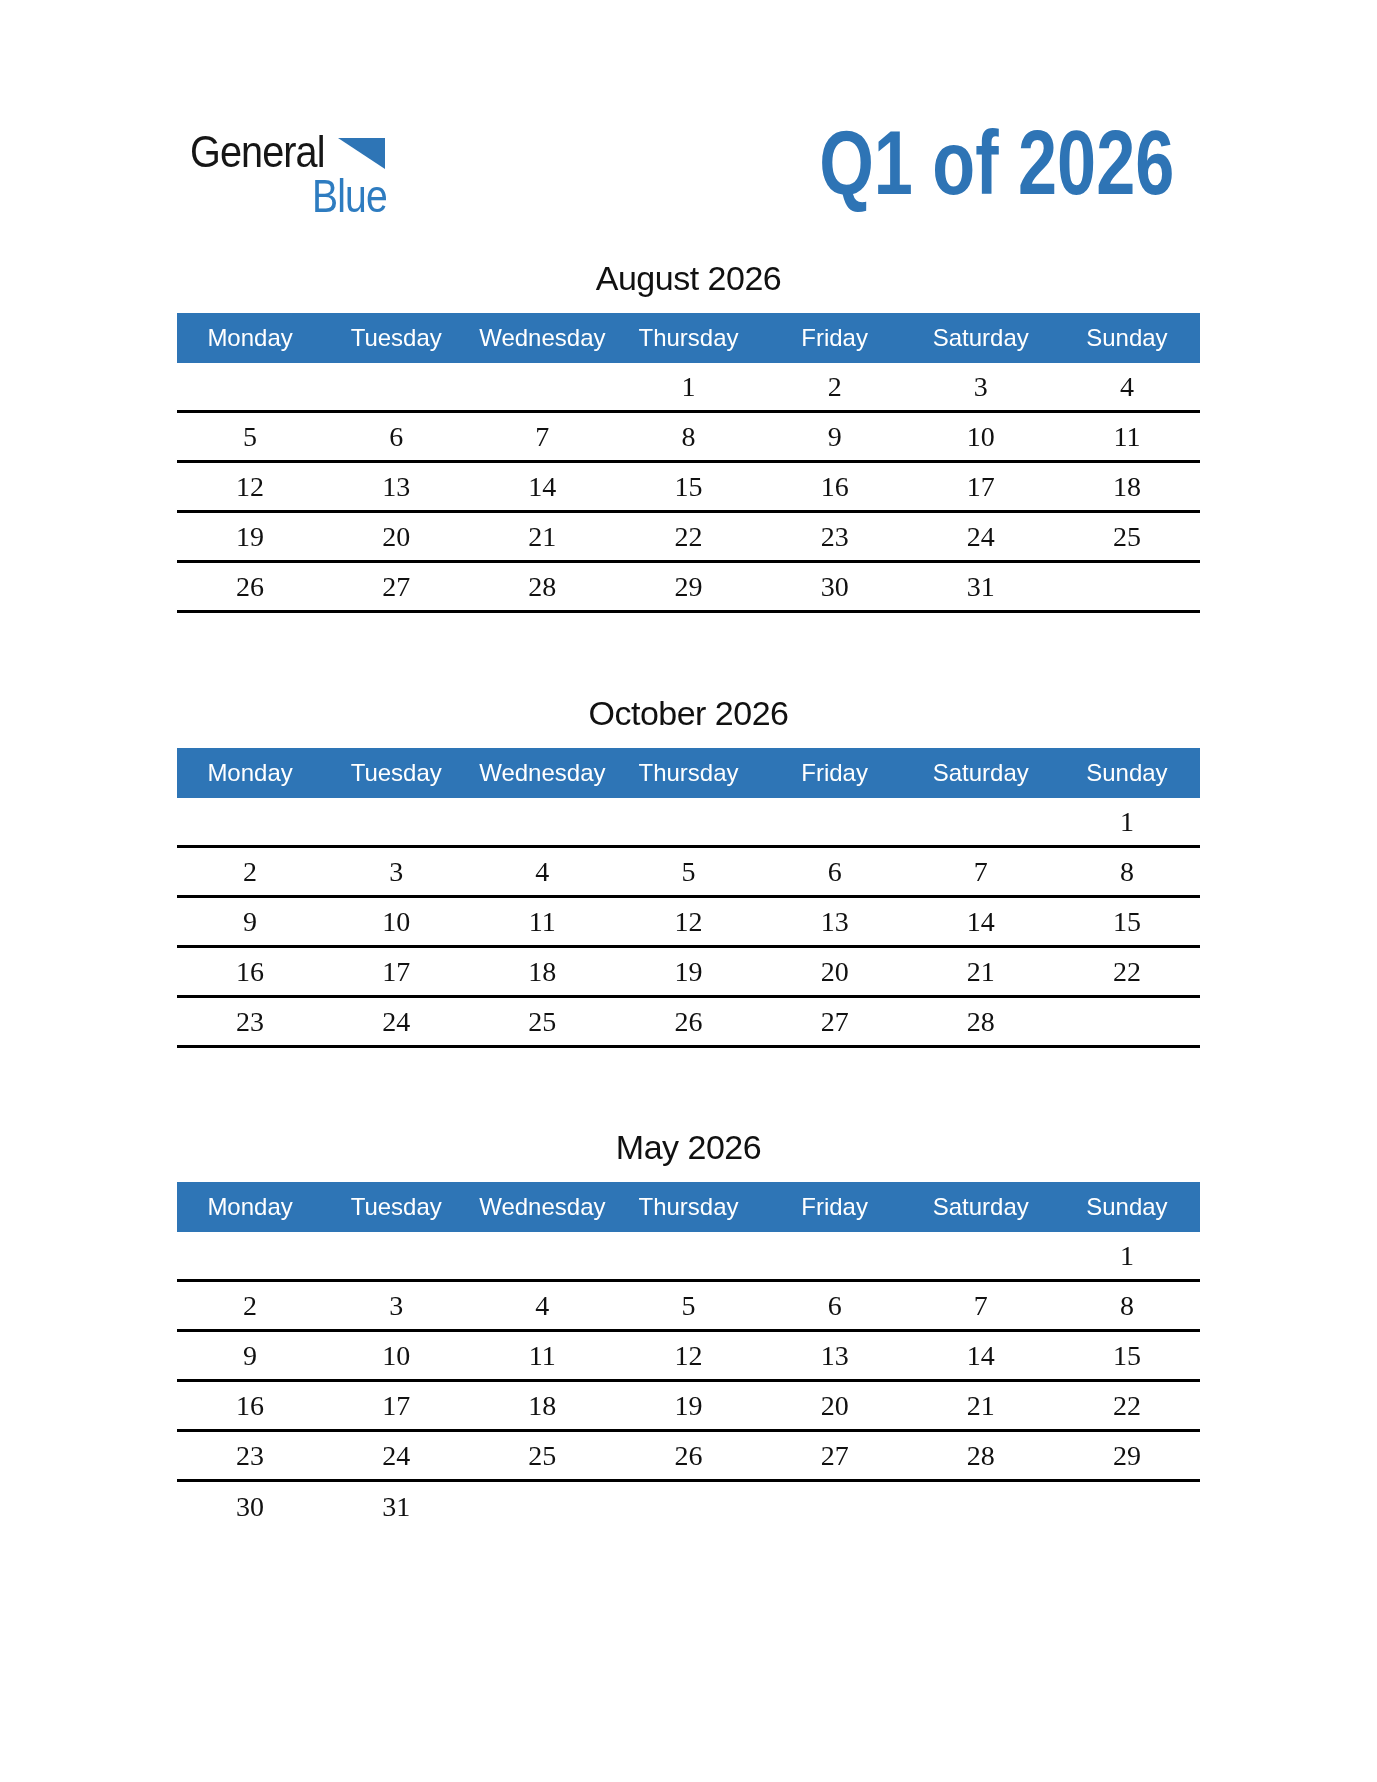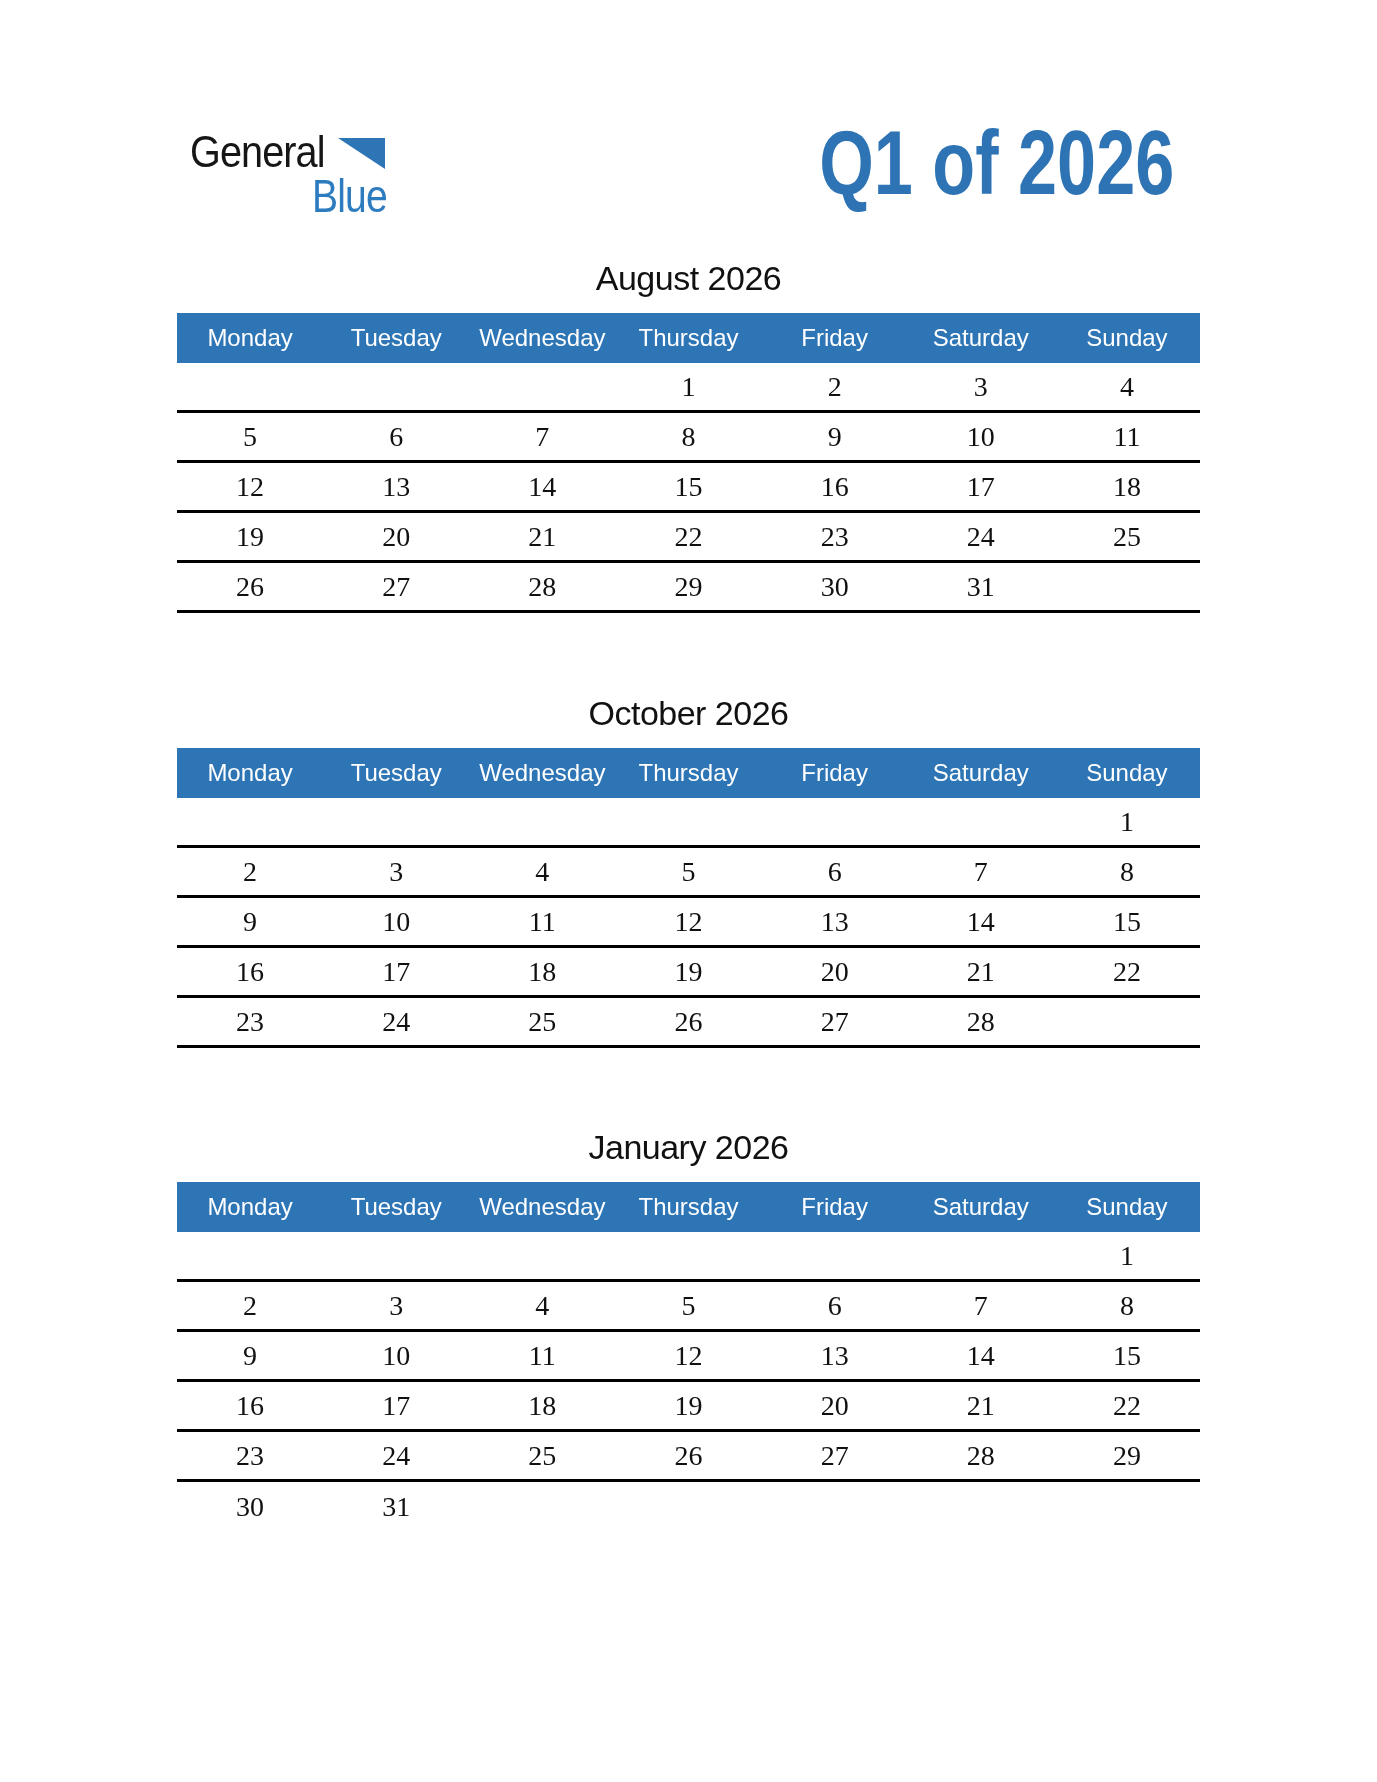--- a/index.html
+++ b/index.html
@@ -202,21 +202,21 @@
           <div class="cell">25</div>
           <div class="cell">26</div>
           <div class="cell">27</div>
           <div class="cell">28</div>
           <div class="cell"></div>
         </div>
       </div>
   </div>
 
   <div class="month" data-month-idx="2" style="top:1127px">
-    <div class="month-title">January 2026</div>
+    <div class="month-title">May 2026</div>
     <div class="weekday-header">
         <div class="hcell">Monday</div>
         <div class="hcell">Tuesday</div>
         <div class="hcell">Wednesday</div>
         <div class="hcell">Thursday</div>
         <div class="hcell">Friday</div>
         <div class="hcell">Saturday</div>
         <div class="hcell">Sunday</div>
       </div>
     <div class="date-grid">

